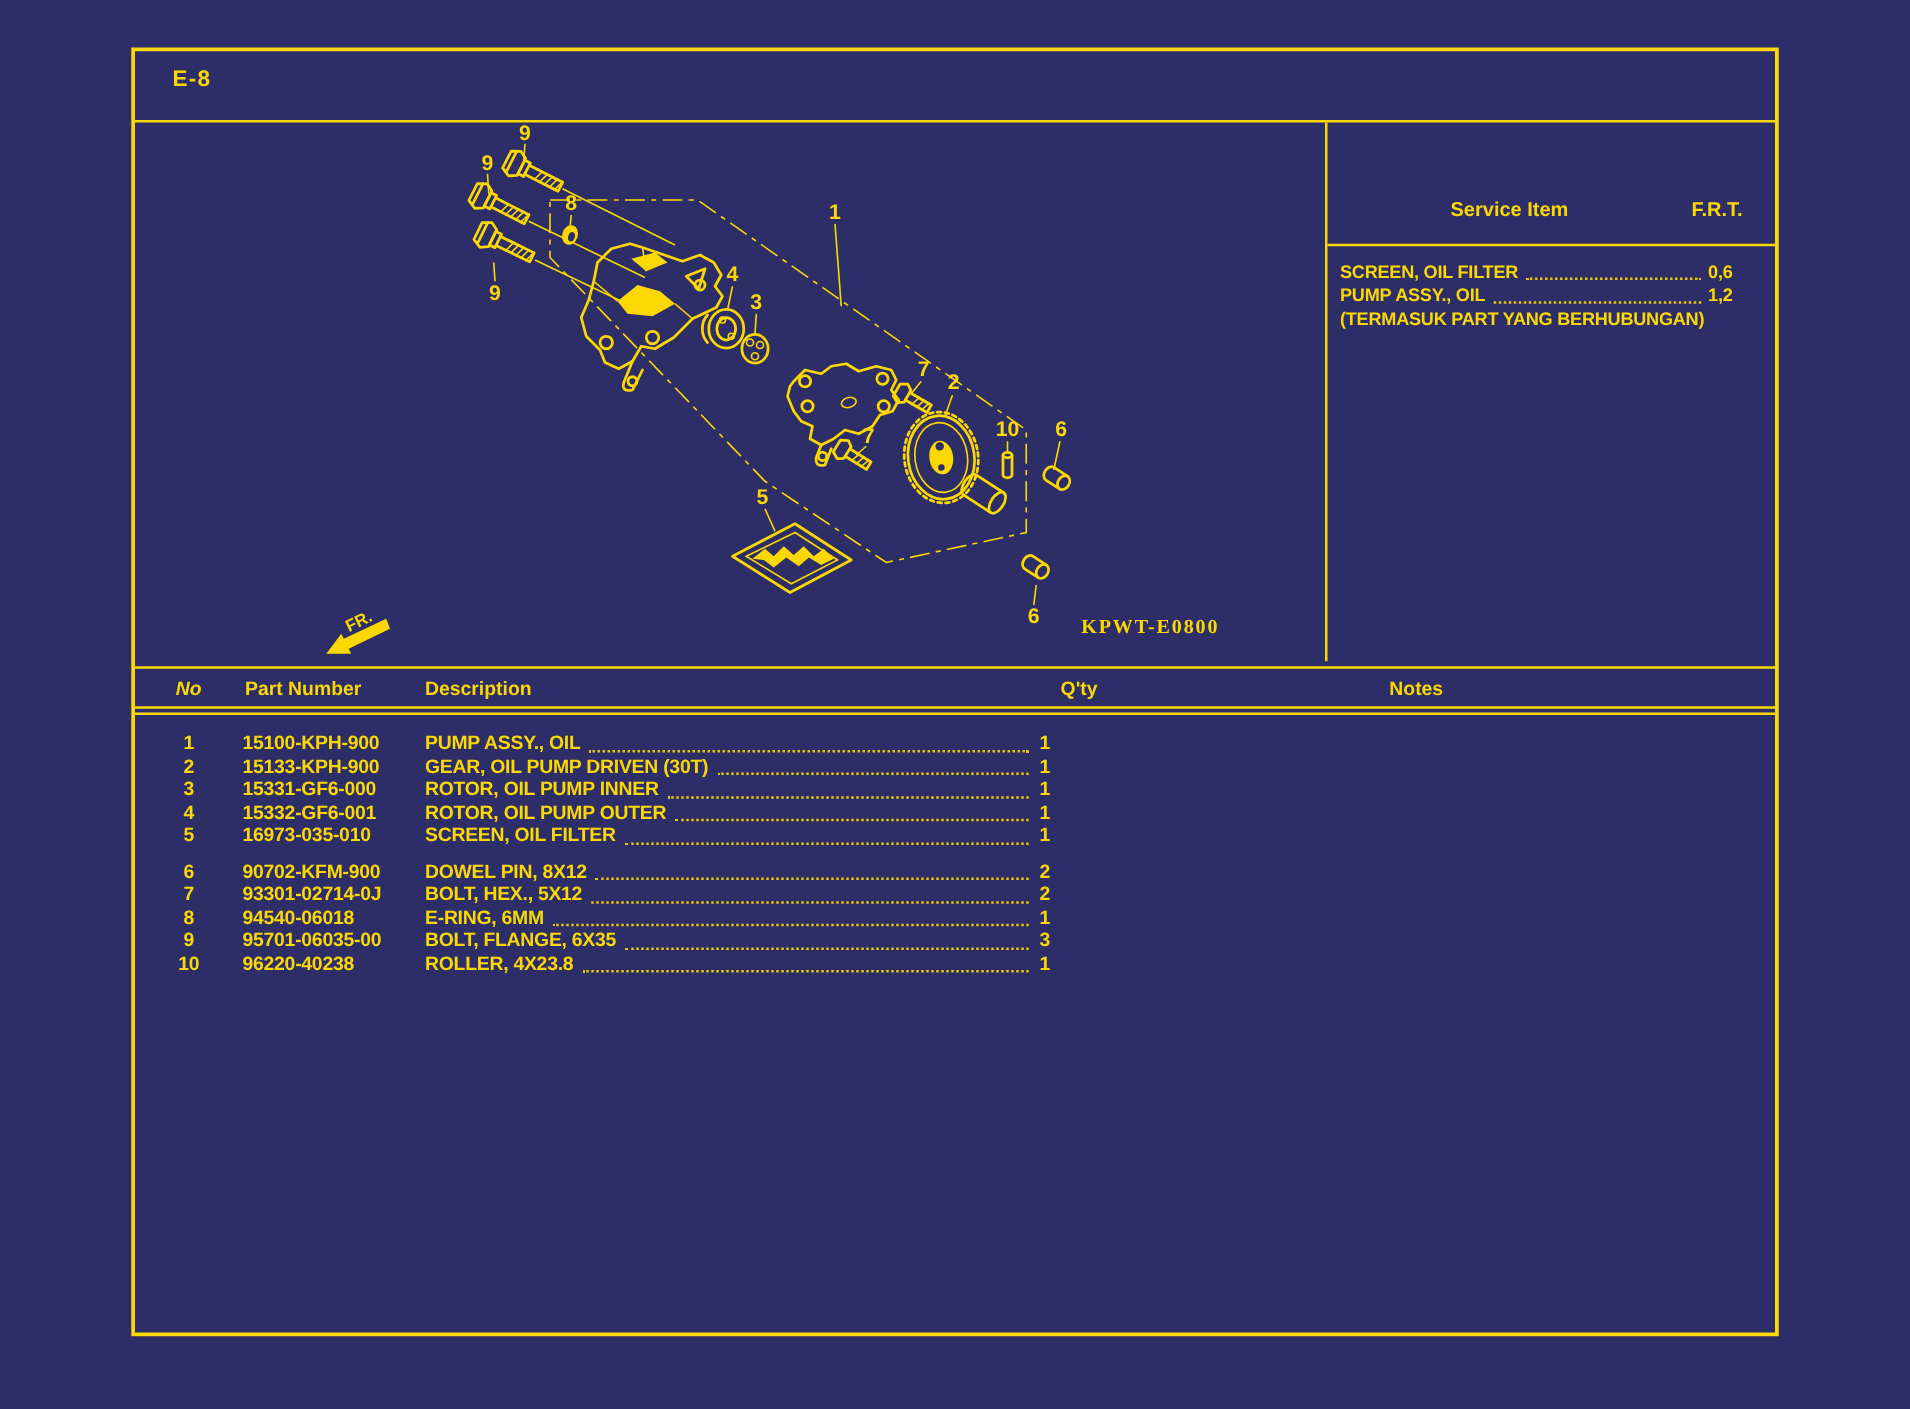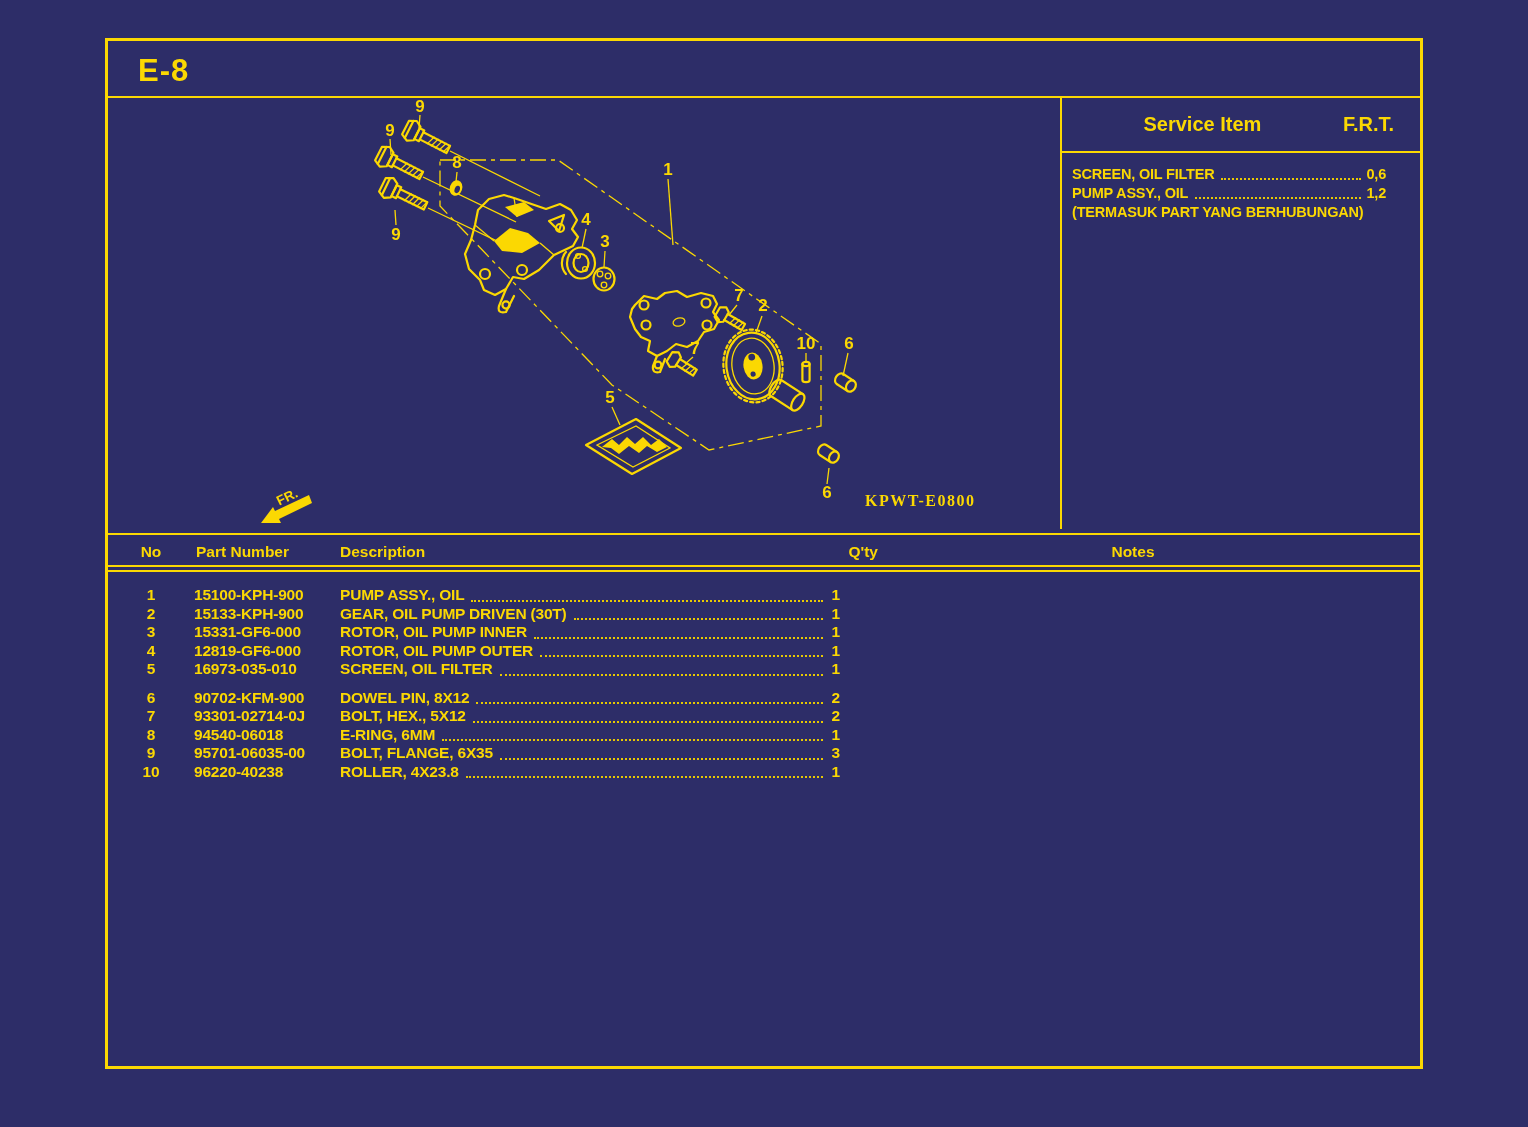--- a/index.html
+++ b/index.html
@@ -2,39 +2,39 @@
 <html><head>
 <meta charset="utf-8">
 <style>
   html,body{margin:0;padding:0;background:#2d2d68;}
   .stage{position:relative;width:1528px;height:1127px;background:#2d2d68;overflow:hidden;
          font-family:"Liberation Sans",sans-serif;color:#fbd802;font-weight:bold;}
   .stage *{box-sizing:border-box;}
   .page{position:absolute;left:105px;top:38px;width:1318px;height:1031px;border:3px solid #fbd802;}
   
   .titlebar{position:absolute;left:0;top:0;width:100%;height:57px;border-bottom:2px solid #fbd802;}
-  .section-code{position:absolute;left:30px;top:12px;font-size:31px;letter-spacing:1px;}
+  .section-code{position:absolute;left:30px;top:12px;font-size:18px;letter-spacing:1px;}
   .page-title{position:absolute;left:0;top:13px;width:100%;text-align:center;font-size:29px;letter-spacing:1px;}
   
   .content{position:absolute;left:0;top:57px;width:100%;height:431px;}
   .diagram{position:absolute;left:0;top:0;width:952px;height:431px;}
   .diagram svg{display:block;}
   .svc{position:absolute;left:952px;top:0;width:360px;height:431px;border-left:2px solid #fbd802;}
-  .svc-head{display:flex;align-items:center;height:55px;border-bottom:2px solid #fbd802;font-size:20px;}
+  .svc-head{display:flex;align-items:center;height:55px;border-bottom:2px solid #fbd802;font-size:16px;margin-top:44px;}
   .svc-title{flex:1;text-align:center;}
   .svc-frt{padding-right:26px;}
   .svc-rows{padding:12px 34px 0 10px;font-size:14.5px;line-height:19px;letter-spacing:-0.2px;}
   .svc-row{display:flex;align-items:flex-end;}
   .dots{flex:1;border-bottom:2px dotted #e8c902;margin:0 5px 4px 7px;min-width:18px;}
   .svc-note{white-space:nowrap;}
   
   .thead{position:absolute;left:0;top:492px;width:100%;height:34px;border-top:2px solid #fbd802;border-bottom:2px solid #fbd802;font-size:15.5px;line-height:33px;}
   .thead::after{content:"";position:absolute;left:0;right:0;bottom:-7px;height:2px;background:#fbd802;}
   .th{position:absolute;top:0;}
-  .th-no{left:0;width:86px;text-align:center;}
+  .th-no{left:0;width:86px;text-align:center;font-style:italic;}
   .th-pn{left:88px;}
   .th-desc{left:232px;}
   .th-qty{left:680px;width:90px;text-align:right;}
   .th-notes{left:960px;width:130px;text-align:center;}
   
   .tbody{position:absolute;left:0;top:545px;right:0;font-size:15.5px;letter-spacing:-0.2px;}
   .row{display:flex;height:18.5px;line-height:18.5px;align-items:flex-end;}
   .c-no{width:86px;text-align:center;}
   .c-pn{width:146px;}
   .c-desc{width:500px;display:flex;align-items:flex-end;}
@@ -256,21 +256,21 @@
         <span class="c-no">3</span>
         <span class="c-pn">15331-GF6-000</span>
         <span class="c-desc">
             <span>ROTOR, OIL PUMP INNER</span>
             <span class="dots"></span>
             <span class="c-qty">1</span>
           </span>
       </div>
       <div class="row">
         <span class="c-no">4</span>
-        <span class="c-pn">12819-GF6-000</span>
+        <span class="c-pn">15332-GF6-001</span>
         <span class="c-desc">
             <span>ROTOR, OIL PUMP OUTER</span>
             <span class="dots"></span>
             <span class="c-qty">1</span>
           </span>
       </div>
       <div class="row">
         <span class="c-no">5</span>
         <span class="c-pn">16973-035-010</span>
         <span class="c-desc">

